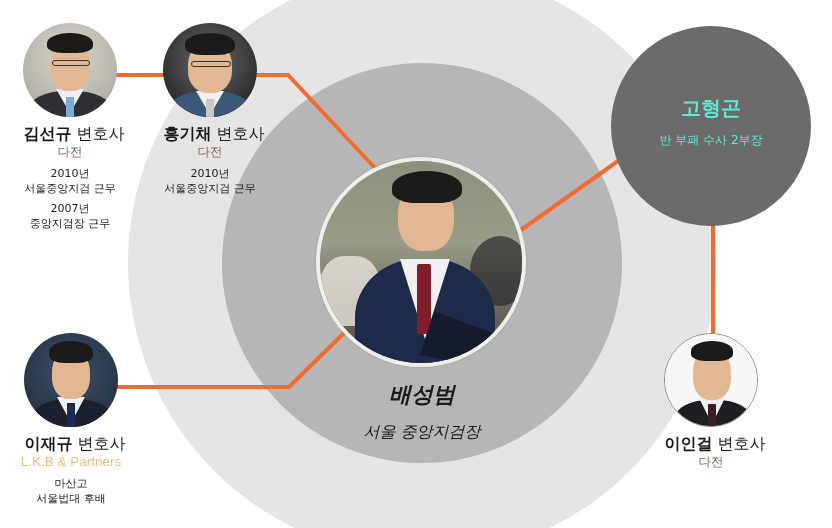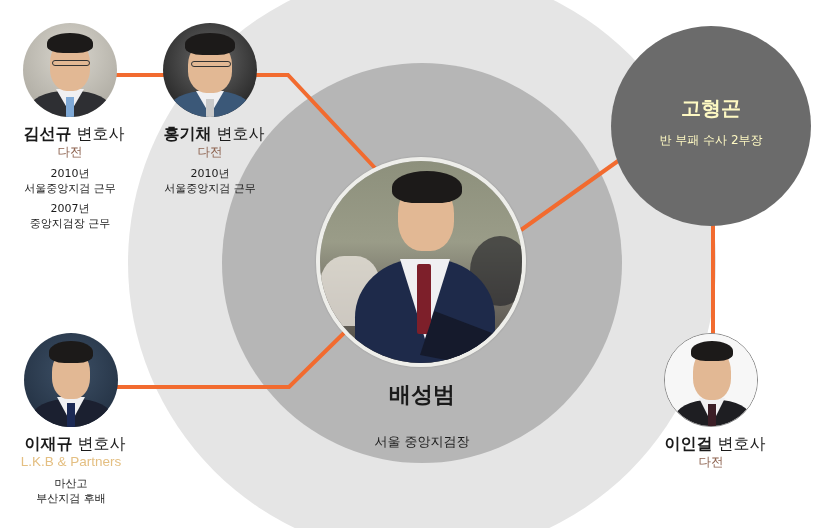--- a/index.html
+++ b/index.html
@@ -41,37 +41,37 @@
 
     .sm { width: 94px; height: 94px; }
     .center-photo {
       left: 316px; top: 157px; width: 210px; height: 210px;
       border: 4px solid #eeeeea; box-shadow: 0 0 2px rgba(0,0,0,0.2);
     }
     .dark-node {
       position: absolute; left: 611px; top: 26px; width: 200px; height: 200px;
       border-radius: 50%; background: #6b6b6b;
       display: flex; flex-direction: column; align-items: center; justify-content: center;
-      color: #fef9c3;
+      color: #5eead4;
     }
     .dark-node .name { font-size: 20px; font-weight: bold; margin-top: -8px; }
     .dark-node .role { font-size: 12px; margin-top: 10px; }
 
     .label { position: absolute; text-align: center; width: 160px; }
     .label .nm { font-size: 16px; line-height: 20px; white-space: nowrap; }
     .label .nm b { font-weight: bold; margin-left: 8px; }
     .label .aff { font-size: 12.5px; line-height: 16px; }
     .label .aff.brown { color: #8d6350; }
     .label .aff.gold { color: #e4bf82; font-family: "Liberation Sans", sans-serif; font-size: 13.5px; }
     .label .det { font-size: 11px; line-height: 15px; margin-top: 6px; color: #1a1a1a; }
     .label .det + .det { margin-top: 5px; }
 
-    .center-label { position: absolute; left: 322px; top: 380px; width: 200px; text-align: center; }
+    .center-label { position: absolute; left: 322px; top: 380px; width: 200px; text-align: center; font-style: italic; }
     .center-label .name { font-size: 22px; font-weight: bold; }
-    .center-label .role { font-size: 13px; margin-top: 23px; }
+    .center-label .role { font-size: 16px; margin-top: 12px; }
   </style>
 </head>
 <body>
 
 <div class="ring ring-outer"></div>
 <div class="ring ring-mid"></div>
 
 <svg class="links" viewBox="0 0 832 528">
   <g fill="none" stroke="#f26b2f" stroke-width="4" stroke-linejoin="miter">
     <line x1="116" y1="75" x2="164" y2="75"></line>
@@ -139,21 +139,21 @@
   <div class="bg" style="background: radial-gradient(circle at 50% 40%, #3d5066 0%, #243244 80%);"></div>
   <div class="body" style="left:8px;top:66px;width:80px;height:40px;background:#1b2030;"></div>
   <div class="shirt" style="left:33px;top:64px;width:28px;height:26px;"></div>
   <div class="tie" style="left:43px;top:70px;width:8px;height:24px;background:#1c2a55;"></div>
   <div class="head" style="left:28px;top:16px;width:38px;height:50px;"></div>
   <div class="hair" style="left:25px;top:8px;width:44px;height:22px;"></div>
 </div>
 <div class="label" style="left:-9px;top:434px;">
   <div class="nm"><b>이재규</b> <span>변호사</span></div>
   <div class="aff gold">L.K.B &amp; Partners</div>
-  <div class="det"><span>마산고</span><br><span>부산지검 후배</span></div>
+  <div class="det"><span>마산고</span><br><span>서울법대 후배</span></div>
 </div>
 
 <div class="photo sm" style="left:664px;top:333px;border:1px solid #888;background:#fff;">
   <div class="bg" style="background:#f7f7f7;"></div>
   <div class="body" style="left:10px;top:66px;width:76px;height:40px;background:#1e1e22;"></div>
   <div class="shirt" style="left:34px;top:64px;width:26px;height:26px;"></div>
   <div class="tie" style="left:43px;top:70px;width:8px;height:24px;background:#3b1e26;"></div>
   <div class="head" style="left:28px;top:14px;width:38px;height:52px;"></div>
   <div class="hair" style="left:26px;top:7px;width:42px;height:20px;"></div>
 </div>

